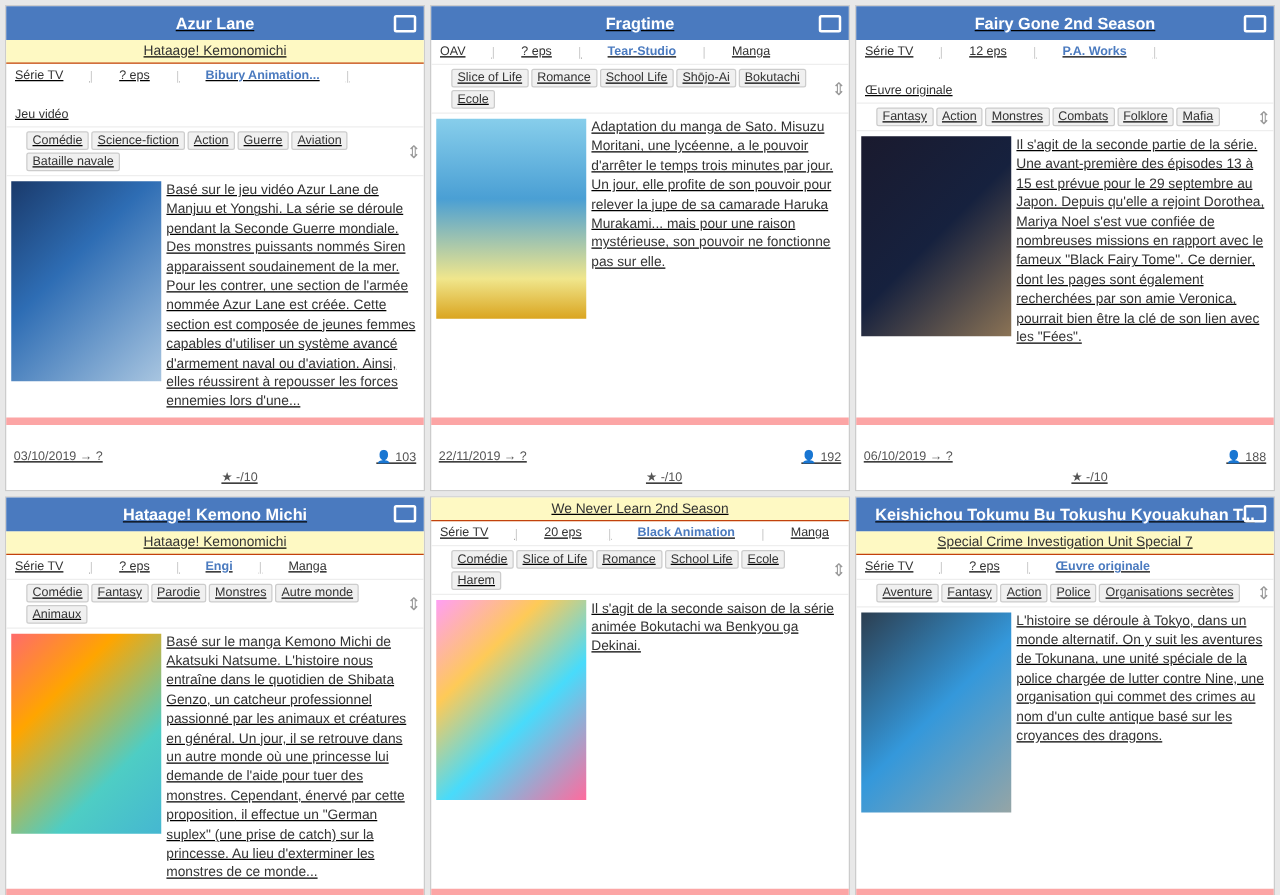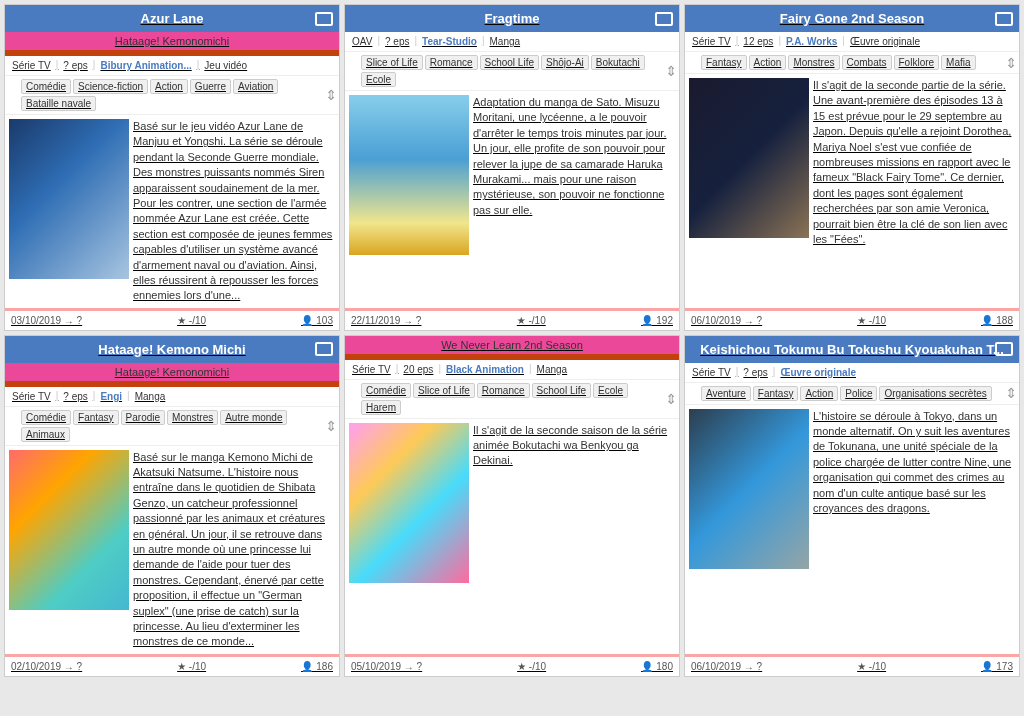--- a/index.html
+++ b/index.html
@@ -39,35 +39,35 @@
       top: 50%;
       transform: translateY(-50%);
       width: 18px;
       height: 14px;
       border: 2px solid #fff;
       border-radius: 2px;
       display: inline-block;
     }
     
     .card-subtitle {
-      background: #ec4899;
+      background: #fef9c3;
       text-align: center;
       padding: 3px;
       font-size: 11px;
       color: #333;
-      border-bottom: 6px solid #c2410c;
+      border-bottom: 1px solid #c2410c;
     }
     
     .card-meta {
       display: flex;
-      align-items: flex-start;
+      align-items: flex-end;
       padding: 3px 4px;
       border-bottom: 1px solid #eee;
       flex-wrap: wrap;
-      gap: 2px;
+      gap: 18px;
     }
     
     .meta-item {
       font-size: 10px;
       color: #333;
       padding: 1px 3px;
     }
     
     .meta-item.highlight {
       color: #4a7abf;
@@ -129,27 +129,27 @@
       line-height: 1.4;
       overflow: hidden;
       flex: 1;
     }
     
     .card-footer {
       display: flex;
       justify-content: space-between;
       align-items: center;
       padding: 4px 6px;
-      border-top: 3px solid #fca5a5;
+      border-top: 6px solid #fca5a5;
       font-size: 10px;
       color: #333;
     }
     
     .footer-date { color: #555; }
-    .footer-rating { color: #555; }
+    .footer-rating { color: #555; margin-top: 32px; }
     .footer-members { color: #555; }
 
     
     .img-azur { background: linear-gradient(135deg, #1a3a6b 0%, #2e6db4 40%, #a8c5e0 100%); }
     .img-fragtime { background: linear-gradient(180deg, #87ceeb 0%, #4a9fd4 40%, #f0e68c 80%, #daa520 100%); }
     .img-fairy { background: linear-gradient(135deg, #1a1a2e 0%, #16213e 50%, #8b7355 100%); }
     .img-hataage { background: linear-gradient(135deg, #ff6b6b 0%, #ffa500 30%, #4ecdc4 70%, #45b7d1 100%); }
     .img-bokutachi { background: linear-gradient(135deg, #ff9ff3 0%, #feca57 30%, #48dbfb 60%, #ff6b9d 100%); }
     .img-keishi { background: linear-gradient(135deg, #2c3e50 0%, #3498db 50%, #95a5a6 100%); }
 
@@ -347,20 +347,21 @@
         <span class="footer-date">05/10/2019 → ?</span>
         <span class="footer-rating">★ -/10</span>
         <span class="footer-members">👤 180</span>
       </div>
     </div>
     <div class="card">
       <div class="card-header">
         <span>Keishichou Tokumu Bu Tokushu Kyouakuhan T...</span>
     <span class="tv-icon"></span>
       </div>
+      <div class="card-subtitle">Special Crime Investigation Unit Special 7</div>
       <div class="card-meta">
         <span class="meta-item">Série TV</span>
         <span class="meta-separator">|</span>
         <span class="meta-item">? eps</span>
         <span class="meta-separator">|</span>
         <span class="meta-item highlight">Œuvre originale</span>
       </div>
       <div class="card-tags">
         <span class="tag">Aventure</span>
         <span class="tag">Fantasy</span>

